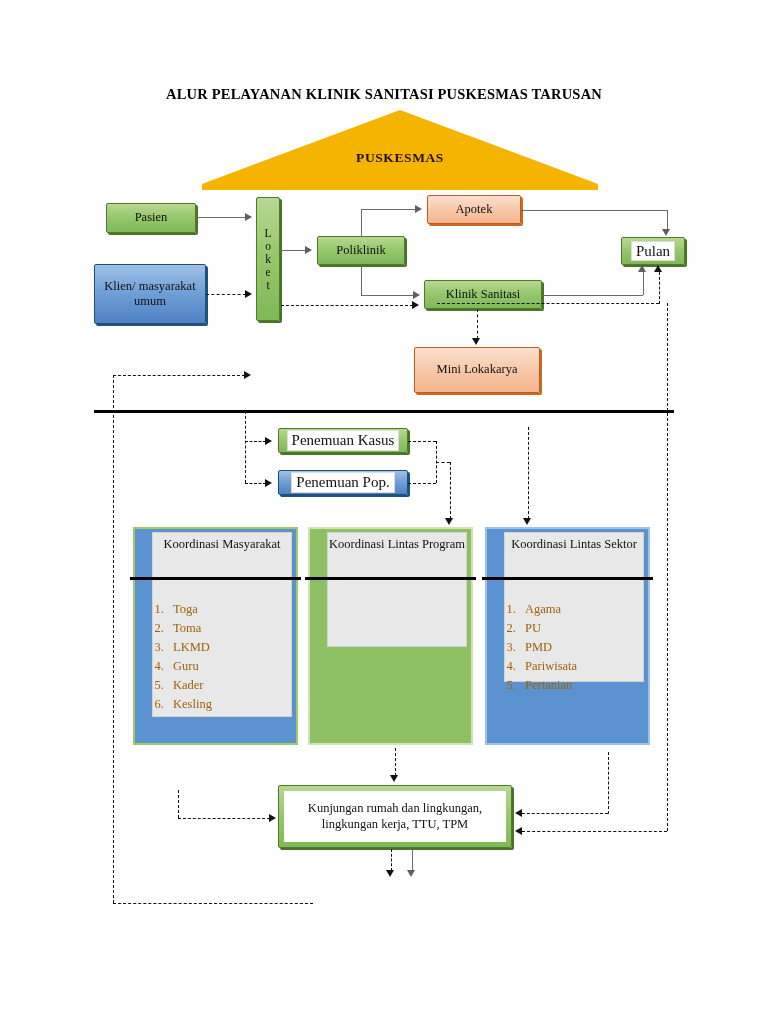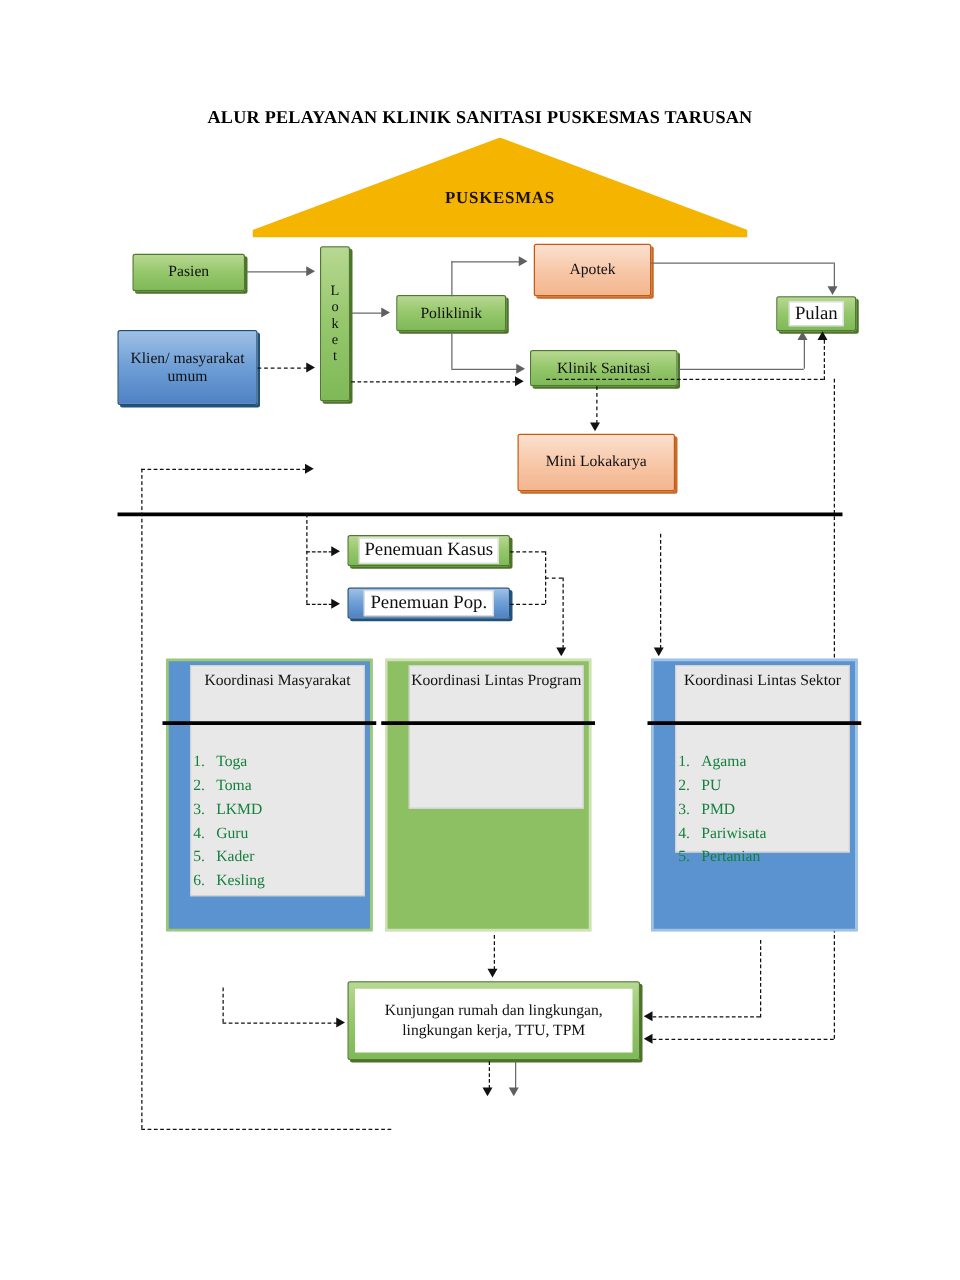--- a/index.html
+++ b/index.html
@@ -84,21 +84,21 @@
   .col .outer { position:absolute; inset:0; }
   .col .panel {
     position:absolute; background:#e8e8e8; border:1px solid #d2d2d2;
   }
   .col .hdr {
     position:absolute; text-align:center; font-size:12.5px; color:#111; line-height:1.35;
   }
   .col .rule { position:absolute; height:3px; background:#000; }
   .col ol {
     position:absolute; margin:0; padding:0 0 0 26px;
-    font-size:12.5px; color:#15803d; line-height:1.52;
+    font-size:12.5px; color:#a16207; line-height:1.52;
   }
   .col ol li { padding-left:6px; }
 
   
   .ln { position:absolute; background:#6b6b6b; }
   .ln.h { height:1px; }
   .ln.v { width:1px; }
   .dash-h {
     position:absolute; height:0;
     border-top:1.6px dashed #111;
@@ -143,21 +143,21 @@
     <span>o</span>
     <span>k</span>
     <span>e</span>
     <span>t</span>
   </div>
 
   <div class="box green" style="left:317px; top:236px; width:88px; height:29px;">
     <span>Poliklinik</span>
   </div>
 
-  <div class="box peach" style="left:427px; top:195px; width:94px; height:42px;">
+  <div class="box peach" style="left:427px; top:195px; width:94px; height:29px;">
     <span>Apotek</span>
   </div>
 
   <div class="box green" style="left:621px; top:237px; width:64px; height:28px;">
     <span class="inner-label">Pulan</span>
   </div>
 
   <div class="box green" style="left:424px; top:280px; width:118px; height:29px;">
     <span>Klinik Sanitasi</span>
   </div>
@@ -248,21 +248,21 @@
     </ol>
   </div>
 
   <div class="col" style="left:308px; top:527px; width:165px; height:218px;">
     <div class="outer" style="background:#8CC063; border:2px solid #cfe3b4;"></div>
     <div class="panel" style="left:19px; top:5px; right:6px; bottom:98px;"></div>
     <div class="hdr" style="left:19px; top:9px; right:6px;">Koordinasi Lintas Program</div>
     <div class="rule" style="left:-3px; top:50px; width:171px;"></div>
   </div>
 
-  <div class="col" style="left:485px; top:527px; width:165px; height:218px;margin-left:36px;">
+  <div class="col" style="left:485px; top:527px; width:165px; height:218px;">
     <div class="outer" style="background:#5B93D1; border:2px solid #9fc3e6;"></div>
     <div class="panel" style="left:19px; top:5px; right:6px; bottom:63px;"></div>
     <div class="hdr" style="left:19px; top:9px; right:6px;">Koordinasi Lintas Sektor</div>
     <div class="rule" style="left:-3px; top:50px; width:171px;"></div>
     <ol style="left:8px; top:73px;">
       <li>Agama</li>
       <li>PU</li>
       <li>PMD</li>
       <li>Pariwisata</li>
       <li>Pertanian</li>

